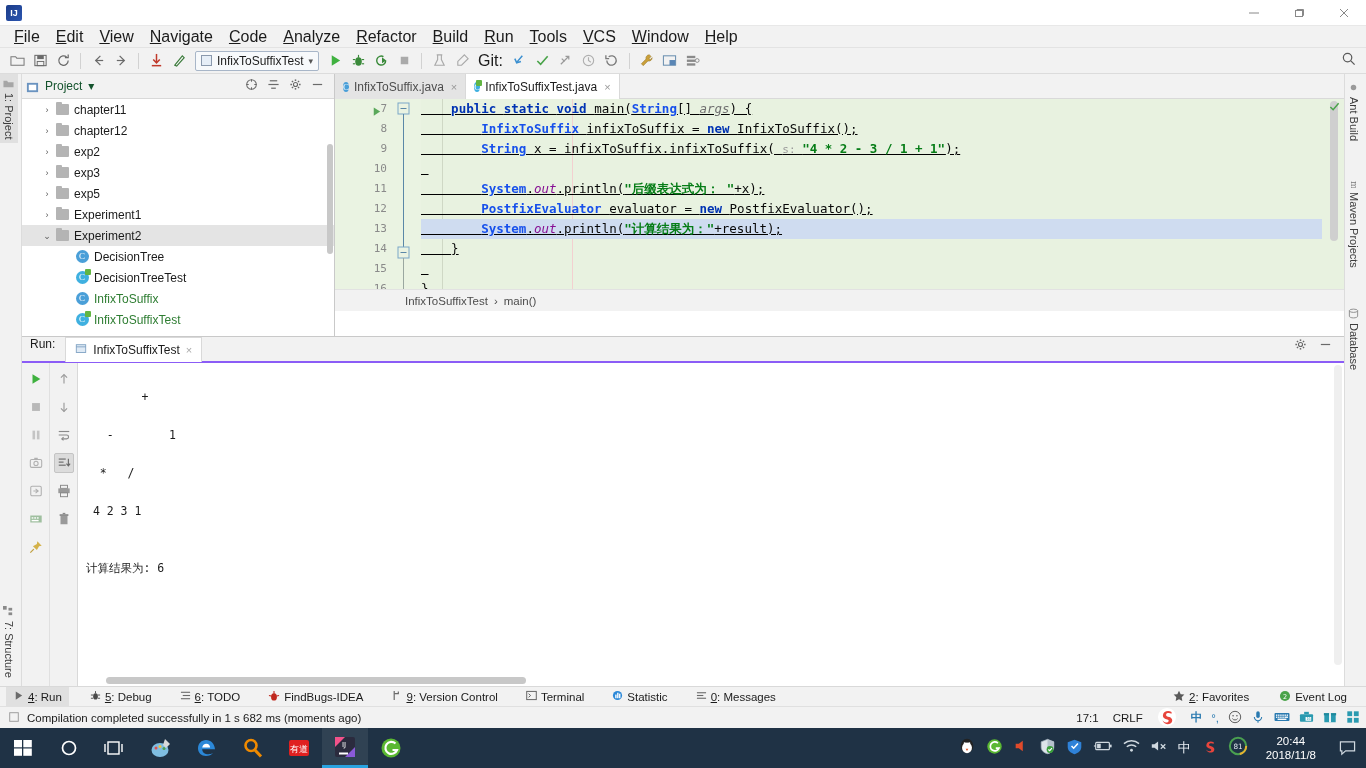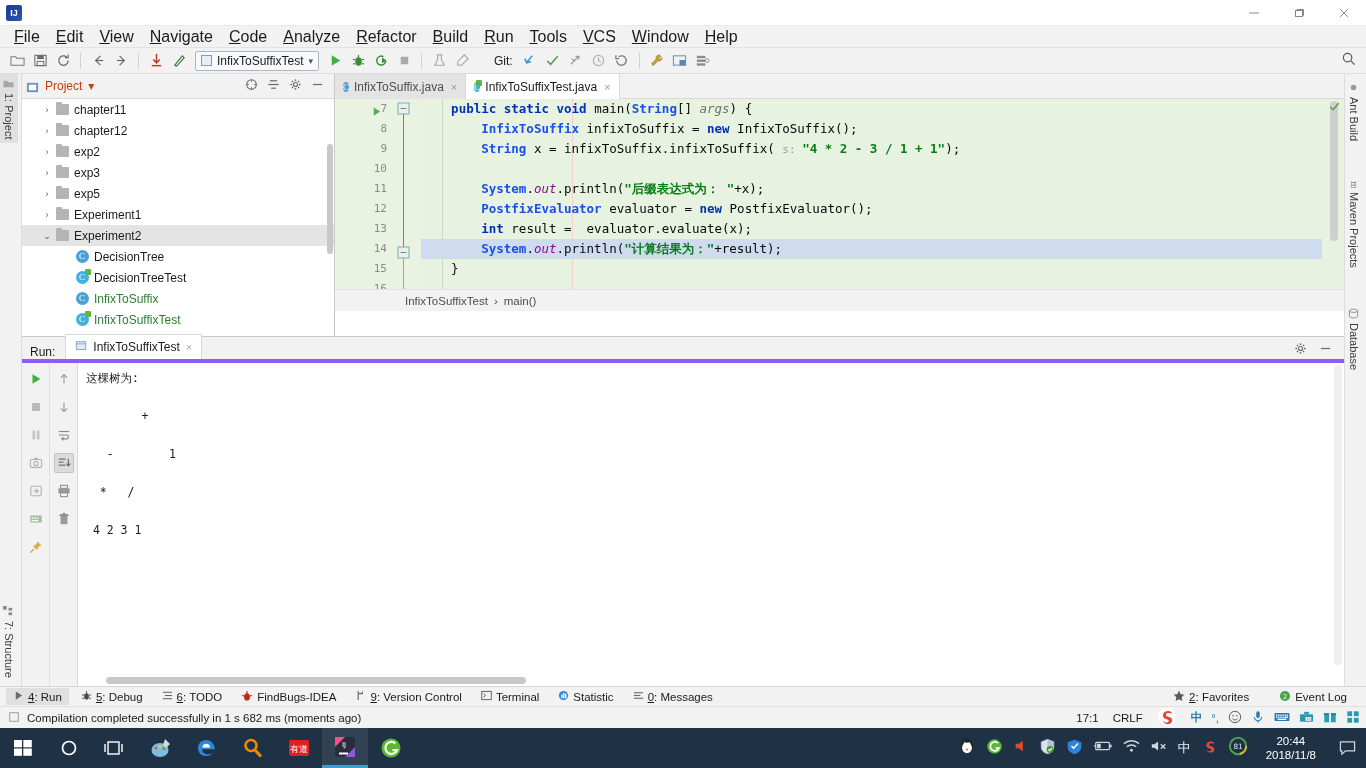--- a/index.html
+++ b/index.html
@@ -55,21 +55,21 @@
   .tb-sep { width: 1px; height: 16px; background: #d2d2d2; margin: 0 5px; }
   .runcfg {
     display: flex; align-items: center; gap: 5px; height: 20px;
     border: 1px solid #a8b6c8; background: #f7f9fb; border-radius: 2px;
     padding: 0 5px; margin: 0 4px; font-size: 12px; color: #1b1b1b;
   }
   .runcfg .cfg-ico {
     width: 11px; height: 11px; border: 1px solid #8a99ad; background: #e6eef7;
   }
   .runcfg .chev { font-size: 9px; color: #555; }
-  .git-label { font-size: 12px; color: #1b1b1b; margin: 0 5px 0 20px; }
+  .git-label { font-size: 16px; color: #1b1b1b; margin: 0 5px 0 4px; }
   .toolbar-search { margin-left: auto; margin-right: 10px; color: #5a5a5a; }
 
   
   .strip {
     position: absolute; width: 22px; background: #f2f2f2;
     border-right: 1px solid #dcdcdc;
   }
   .strip-left { left: 0; top: 74px; height: 612px; }
   .strip-right { left: 1344px; top: 74px; height: 612px; border-right: none; border-left: 1px solid #dcdcdc; }
   .vtab {
@@ -83,21 +83,21 @@
   
   .proj-panel {
     position: absolute; left: 22px; top: 74px; width: 313px; height: 262px;
     background: #ffffff; border-right: 1px solid #c9c9c9;
   }
   .proj-head {
     height: 25px; background: #f2f2f2; display: flex; align-items: center;
     border-bottom: 1px solid #d9d9d9; padding: 0 4px; gap: 6px;
   }
   .proj-head .ph-ico { width: 13px; height: 13px; }
-  .proj-head .ph-txt { font-size: 12px; color: #c2410c; }
+  .proj-head .ph-txt { font-size: 12px; color: #14532d; }
   .proj-head .ph-right { margin-left: auto; display: flex; gap: 9px; padding-right: 6px; color:#6a6a6a; }
   .tree { position: relative; height: 237px; overflow: hidden; font-size: 12px; }
   .trow { height: 21px; display: flex; align-items: center; white-space: nowrap; }
   .trow.sel { background: #e4e4e4; }
   .tarrow { width: 14px; text-align: center; color: #5a5a5a; font-size: 9px; }
   .tico { width: 16px; display: flex; align-items: center; justify-content: center; margin-right: 4px; }
   .tlabel { color: #1b1b1b; }
   .tlabel.green { color: #2e7d32; }
   .folder {
     width: 13px; height: 11px; background: #b4b4b4; border-radius: 1px;
@@ -144,21 +144,21 @@
   .gutter-ln {
     height: 20px; line-height: 20px; text-align: right; padding-right: 4px;
     font-family: "DejaVu Sans Mono", monospace; font-size: 11px; color: #8a8a8a;
   }
   .fold-col {
     position: absolute; left: 56px; top: 0; width: 30px; height: 212px;
     background: #eaf3e2;
   }
   .code-lines {
     position: absolute; left: 86px; top: 0; right: 22px; height: 212px;
-    font-family: "DejaVu Sans Mono", monospace; font-size: 12.5px;
+    font-family: "DejaVu Sans Mono", monospace; font-size: 12.5px; text-decoration: underline;
   }
   .cl { height: 20px; line-height: 20px; white-space: pre; }
   .cl.hl { background: #cfdcf0; }
   .kw { color: #0033b3; font-weight: bold; }
   .ty { color: #1750eb; font-weight: bold; }
   .pl { color: #080808; }
   .str { color: #067d17; font-weight: bold; }
   .fld { color: #871094; font-style: italic; }
   .par { color: #6f6f6f; font-style: italic; }
   .hintp { color: #9a9a9a; font-size: 11px; }
@@ -177,22 +177,22 @@
     padding-left: 70px; font-size: 11.5px; color: #4d4d4d;
     border-top: 1px solid #e2e2e2;
   }
 
   
   .run-panel {
     position: absolute; left: 22px; top: 336px; width: 1322px; height: 350px;
     background: #ffffff; border-top: 1px solid #c9c9c9;
   }
   .run-head {
-    height: 26px; background: #f2f2f2; display: flex; align-items: flex-end;
-    border-bottom: 4px solid #8b5cf6;
+    height: 26px; background: #f2f2f2; display: flex; align-items: flex-start;
+    border-bottom: 2px solid #8b5cf6;
   }
   .run-head .rh-label { font-size: 12px; color: #1b1b1b; padding: 0 10px 0 8px; }
   .run-tab {
     display: flex; align-items: center; gap: 6px; height: 25px; padding: 0 9px;
     background: #ffffff; border: 1px solid #d9d9d9; border-bottom: none;
     font-size: 12px; color: #1b1b1b;
   }
   .run-tab .x { color: #aaa; font-size: 11px; }
   .run-head .rh-right { margin-left: auto; display: flex; gap: 12px; padding-right: 12px; color: #6a6a6a; }
 
@@ -221,22 +221,22 @@
     background: #c8c8c8; border-radius: 4px;
   }
   .console-vscroll {
     position: absolute; right: 2px; top: 2px; width: 8px; height: 300px;
     background: #efefef; border-radius: 4px;
   }
 
   
   .bottombar {
     position: absolute; left: 0; top: 686px; width: 1366px; height: 20px;
-    background: #f2f2f2; display: flex; align-items: center;
-    border-top: 1px solid #d9d9d9; padding-left: 6px; gap: 5px;
+    background: #f2f2f2; display: flex; 
+    border-top: 1px solid #d9d9d9; padding-left: 6px; gap: 14px;
   }
   .btab {
     display: flex; align-items: center; gap: 4px; font-size: 11.5px;
     color: #1b1b1b; padding: 2px 7px; white-space: nowrap;
   }
   .btab.sel { background: #e0e0e0; }
   .btab u { text-decoration: underline; }
   .bright { margin-left: auto; display: flex; gap: 16px; padding-right: 12px; }
 
   
@@ -663,21 +663,20 @@
       </div>
       <div class="vline"></div>
       <div class="vline2"></div>
       <div class="code-lines" id="codelines">
           <div class="cl">&nbsp;&nbsp;&nbsp;&nbsp;<span class="kw">public&nbsp;</span><span class="kw">static&nbsp;</span><span class="kw">void&nbsp;</span><span class="pl">main</span><span class="pl">(</span><span class="ty">String</span><span class="pl">[]&nbsp;</span><span class="par">args</span><span class="pl">)&nbsp;{</span></div>
           <div class="cl">&nbsp;&nbsp;&nbsp;&nbsp;&nbsp;&nbsp;&nbsp;&nbsp;<span class="ty">InfixToSuffix&nbsp;</span><span class="pl">infixToSuffix&nbsp;=&nbsp;</span><span class="kw">new&nbsp;</span><span class="pl">InfixToSuffix();</span></div>
           <div class="cl">&nbsp;&nbsp;&nbsp;&nbsp;&nbsp;&nbsp;&nbsp;&nbsp;<span class="ty">String&nbsp;</span><span class="pl">x&nbsp;=&nbsp;infixToSuffix.infixToSuffix(&nbsp;</span><span class="hintp">s:&nbsp;</span><span class="str">"4&nbsp;*&nbsp;2&nbsp;-&nbsp;3&nbsp;/&nbsp;1&nbsp;+&nbsp;1"</span><span class="pl">);</span></div>
           <div class="cl">&nbsp;</div>
           <div class="cl">&nbsp;&nbsp;&nbsp;&nbsp;&nbsp;&nbsp;&nbsp;&nbsp;<span class="ty">System</span><span class="pl">.</span><span class="fld">out</span><span class="pl">.println(</span><span class="str">"后缀表达式为：&nbsp;"</span><span class="pl">+x);</span></div>
           <div class="cl">&nbsp;&nbsp;&nbsp;&nbsp;&nbsp;&nbsp;&nbsp;&nbsp;<span class="ty">PostfixEvaluator&nbsp;</span><span class="pl">evaluator&nbsp;=&nbsp;</span><span class="kw">new&nbsp;</span><span class="pl">PostfixEvaluator();</span></div>
-          <div class="cl">&nbsp;&nbsp;&nbsp;&nbsp;&nbsp;&nbsp;&nbsp;&nbsp;<span class="kw">int&nbsp;</span><span class="pl">result&nbsp;=&nbsp;&nbsp;evaluator.evaluate(x);</span></div>
           <div class="cl hl">&nbsp;&nbsp;&nbsp;&nbsp;&nbsp;&nbsp;&nbsp;&nbsp;<span class="ty">System</span><span class="pl">.</span><span class="fld">out</span><span class="pl">.println(</span><span class="str">"计算结果为："</span><span class="pl">+result);</span></div>
           <div class="cl">&nbsp;&nbsp;&nbsp;&nbsp;<span class="pl">}</span></div>
           <div class="cl">&nbsp;</div>
           <div class="cl"><span class="pl">}</span></div>
         </div>
       <div class="ed-scroll-v"></div>
       <div class="ed-mark-ok">
         <svg width="11" height="11" viewBox="0 0 12 12">
             <path d="M1.5 6.5 L4.5 9.5 L10.5 2.5" fill="none" stroke="#49a349" stroke-width="1.6"></path>
           </svg>
@@ -813,31 +812,31 @@
               <rect x="4" y="4.5" width="8" height="9.5" fill="#9a9a9a"></rect>
               <rect x="3" y="2.5" width="10" height="2" fill="#8a8a8a"></rect>
               <rect x="6.5" y="1" width="3" height="1.5" fill="#8a8a8a"></rect>
             </svg>
         </div>
       </div>
       <div class="console" id="console">
 
         <div class="console-hscroll"></div>
         <div class="console-vscroll"></div>
-      <div class="cline">这棵树为:</div>
           <div class="cline"> </div>
           <div class="cline">        +</div>
           <div class="cline"> </div>
           <div class="cline">   -        1</div>
           <div class="cline"> </div>
           <div class="cline">  *   /</div>
           <div class="cline"> </div>
           <div class="cline"> 4 2 3 1</div>
           <div class="cline"> </div>
           <div class="cline"> </div>
+          <div class="cline">计算结果为: 6</div>
           <div class="cline"> </div>
         </div>
     </div>
   </div>
 
   <div class="bottombar" id="bottombar">
       <div class="btab sel">
         <span><svg width="11" height="11" viewBox="0 0 12 12">
             <path d="M3 1.5 L10 6 L3 10.5 Z" fill="#6a6a6a"></path>
           </svg></span>

